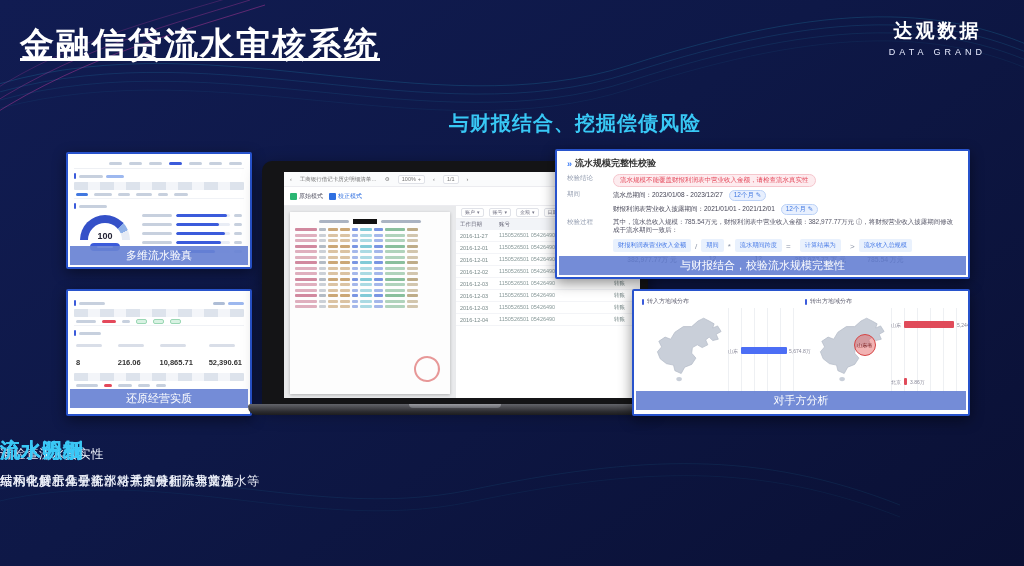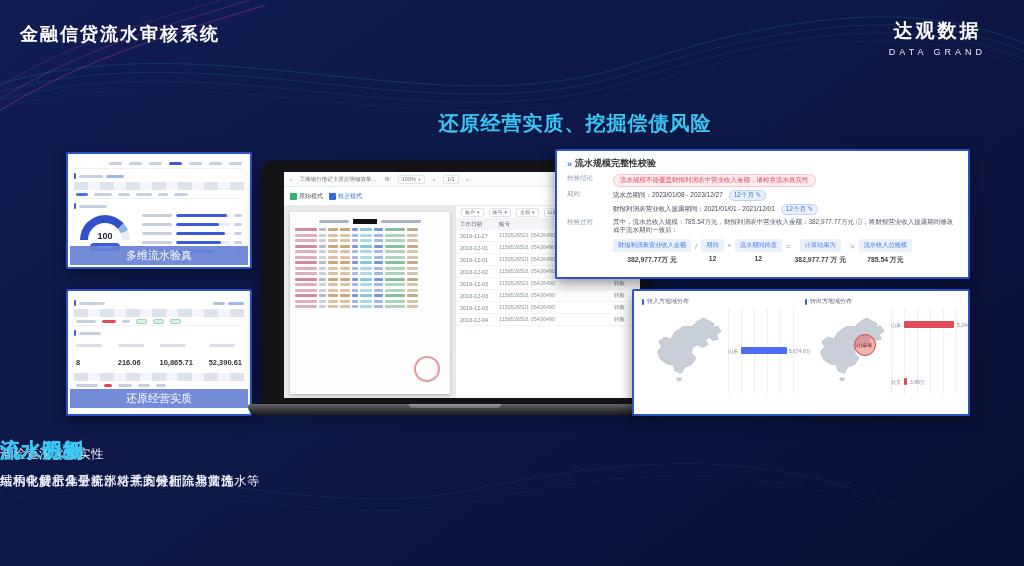--- a/index.html
+++ b/index.html
@@ -2,21 +2,21 @@
 <html><head>
 <meta charset="utf-8">
 <style>
   html,body{margin:0;padding:0;background:#070b24;font-family:"Liberation Sans",sans-serif;}
   #slide{position:relative;width:1024px;height:566px;overflow:hidden;
          background:linear-gradient(145deg,#111c52 0%,#0e1847 45%,#0a1034 100%);}
   #slide *{box-sizing:border-box;}
   .waves{position:absolute;inset:0;pointer-events:none;}
 
   
-  .page-title{position:absolute;left:20px;top:22px;color:#fff;font-size:18px;font-weight:bold;letter-spacing:2px;}
+  .page-title{position:absolute;left:20px;top:22px;color:#fff;font-size:34px;font-weight:bold;letter-spacing:2px;text-decoration:underline;}
   .logo{position:absolute;right:38px;top:18px;text-align:center;color:#fff;}
   .logo-cn{font-size:19px;font-weight:bold;letter-spacing:3px;}
   .logo-en{font-size:9px;letter-spacing:4px;margin-top:3px;color:#e8ecff;}
   .tagline{position:absolute;left:380px;top:110px;width:390px;text-align:center;
            color:#38c8f5;font-size:20px;font-weight:bold;letter-spacing:1px;}
 
   
   .panel{position:absolute;background:#fff;border:2px solid #2853cc;border-radius:2px;
          box-shadow:0 4px 14px rgba(0,0,0,.45);overflow:hidden;}
   .caption-bar{position:absolute;left:2px;right:2px;height:19px;background:rgba(104,130,212,.92);
@@ -143,21 +143,21 @@
       <path d="M-30,118 C 70,50 160,28 250,0" stroke-opacity=".35"></path>
       <path d="M-30,106 C 60,42 150,22 235,-4" stroke-opacity=".25"></path>
     </g>
   </svg>
 
   <div class="page-title">金融信贷流水审核系统</div>
   <div class="logo">
     <div class="logo-cn">达观数据</div>
     <div class="logo-en">DATA GRAND</div>
   </div>
-  <div class="tagline">还原经营实质、挖掘偿债风险</div>
+  <div class="tagline">与财报结合、挖掘偿债风险</div>
 
   <div class="panel" id="card-report">
     <div class="mini-nav">
       <span class="dash"></span>
         <span class="dash"></span>
       <span class="dash"></span>
         <span class="dash active"></span>
       <span class="dash"></span>
         <span class="dash"></span>
       <span class="dash"></span>
@@ -598,20 +598,21 @@
       <span class="f-item">
           <span class="f-head">计算结果为</span>
           <span class="f-val">382,977.77 万 元</span>
         </span>
       <span class="f-op">&gt;</span>
       <span class="f-item">
           <span class="f-head">流水收入总规模</span>
           <span class="f-val">785.54 万元</span>
         </span>
     </div>
+    <div class="caption-bar" style="bottom:2px">与财报结合，校验流水规模完整性</div>
   </div>
 
   <div class="panel" id="panel-counter">
     <div class="cchart">
       <div class="cc-title">
         <span class="blue-tick"></span>
           <span>转入方地域分布</span>
       </div>
       <div class="cc-body">
         <div class="map-box">
@@ -643,20 +644,21 @@
         <div class="bars">
           <span class="hbar-label" style="left:0;top:16%">山东</span>
           <span class="hbar" style="left:13px;top:15%;width:50px;background:#e04b5a"></span>
           <span class="hbar-label" style="left:66px;top:16%">5,244.48万</span>
           <span class="hbar-label" style="left:0;bottom:10%">北京</span>
           <span class="hbar" style="left:13px;bottom:11%;width:3px;background:#e04b5a"></span>
           <span class="hbar-label" style="left:19px;bottom:10%">3.86万</span>
         </div>
       </div>
     </div>
+    <div class="caption-bar" style="bottom:4px">对手方分析</div>
   </div>
 
   <div class="feature">
     <div class="f-title">流水识别</div>
     <div class="f-desc">结构化解析几乎全部格式的银行流水文件</div>
   </div>
   <div class="feature">
     <div class="f-desc">请检查流水真实性</div>
   </div>
   <div class="feature">

